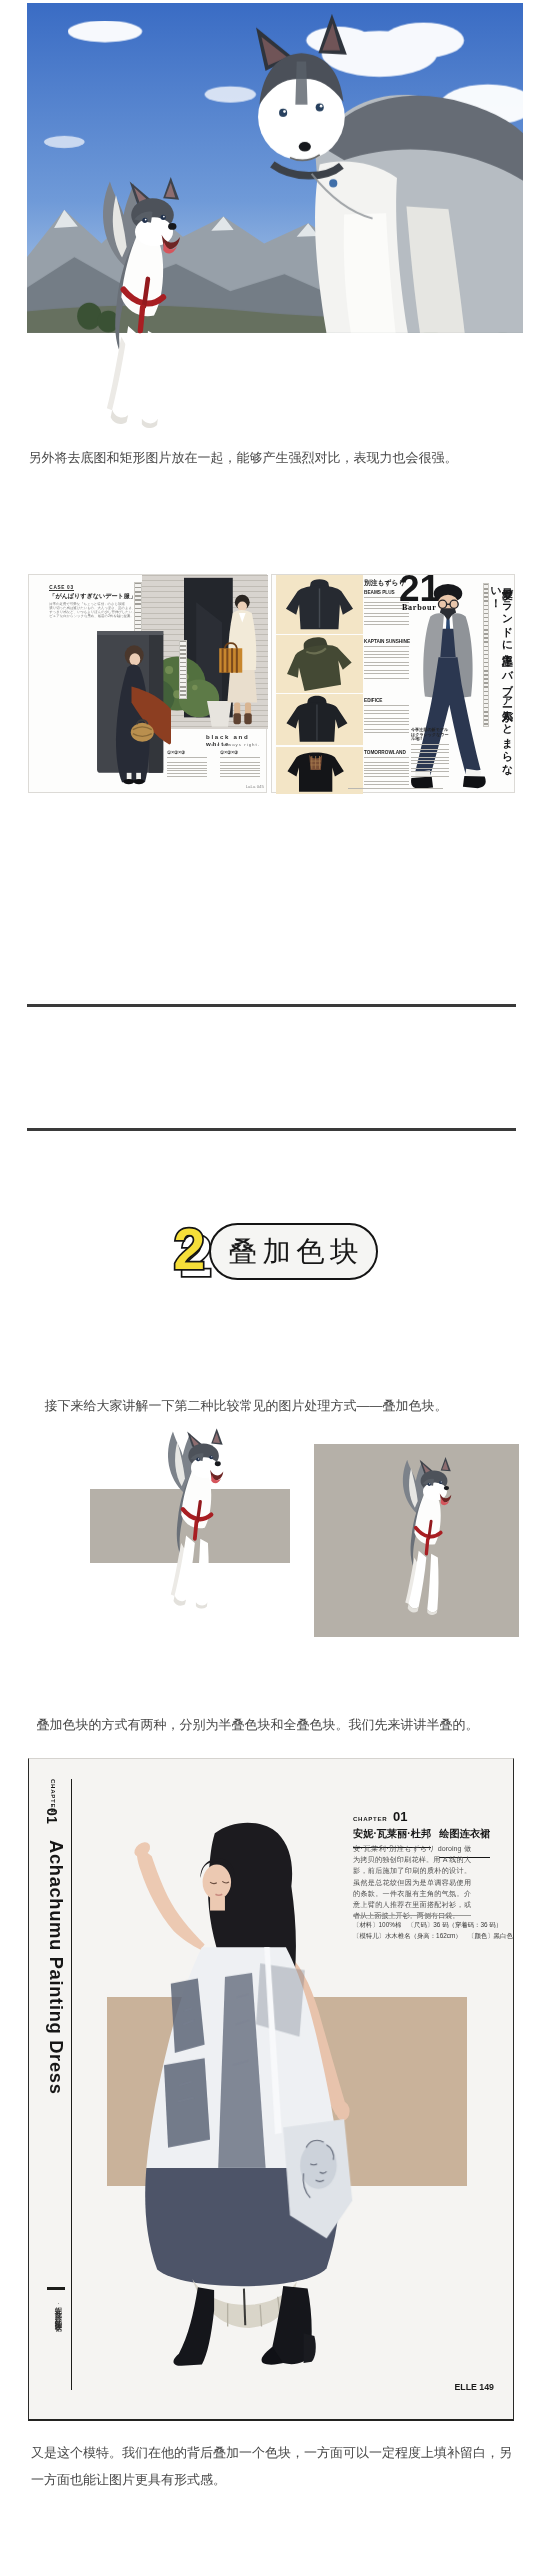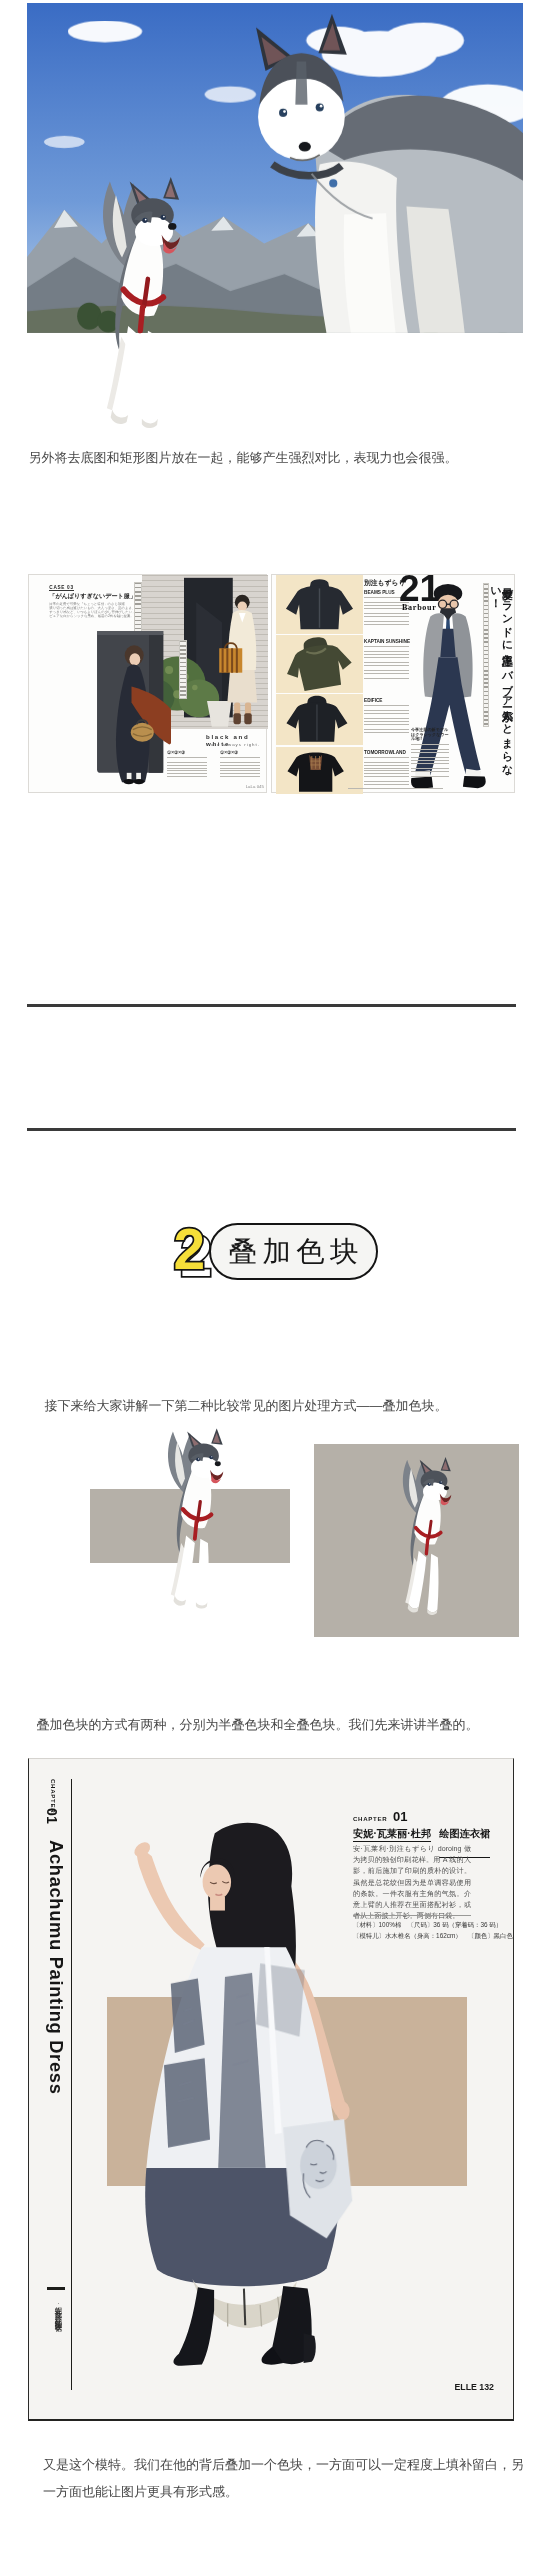--- a/index.html
+++ b/index.html
@@ -389,26 +389,26 @@
         <path d="M250,776 C238,786 230,794 236,800 C244,804 258,802 266,800 Z" fill="#101116"></path>
         <path d="M296,756 L312,760 C316,776 314,792 308,798 L296,800 Z" fill="#1a1b20"></path>
       </svg>
     </div>
 
     <div class="abs" style="left:324px;top:50px">
       <span style="font-size:6.1px;font-weight:bold;letter-spacing:0.7px;color:#151515">CHAPTER</span>
       <span style="font-size:13px;font-weight:bold;color:#151515;margin-left:2.7px">01</span>
     </div>
     <div class="abs" style="left:324px;top:68px;font-size:10.2px;font-weight:bold;color:#161616">
-      <span style="border-bottom:1.4px solid #161616;padding-bottom:2px">安妮·瓦莱丽·杜邦</span>
+      <span style="border-bottom:1.4px solid #161616;padding-bottom:8px">安妮·瓦莱丽·杜邦</span>
       <span style="border-bottom:1.4px solid #161616;padding-bottom:18px;margin-left:5.4px">绘图连衣裙</span>
     </div>
     <p class="abs" style="left:324px;top:85px;width:118px;margin:0;font-size:7.1px;line-height:11.2px;color:#4e4e4e;text-align:justify">安·瓦莱利·別注もずらり doroing 做为拷贝的独创印刷花样。用 A 线的人影，前后施加了印刷的质朴的设计。虽然是总花纹但因为是单调容易使用的条款。一件衣服有主角的气氛。介意上臂的人推荐在里面搭配衬衫，或者从上面披上开衫。两侧有口袋。</p>
     <div class="abs" style="left:324px;top:156px;width:118px;height:0.7px;background:#9a9a98"></div>
     <div class="abs" style="left:324px;top:162px;font-size:6.4px;color:#383838">〔材料〕100%棉　〔尺码〕36 码（穿着码：36 码）</div>
     <div class="abs" style="left:324px;top:173px;font-size:6.4px;color:#383838">〔模特儿〕水木椎名（身高：162cm）　〔颜色〕黑白色</div>
-    <div class="abs" style="right:19px;top:623px;width:88px;text-align:right;font-size:8.8px;font-weight:900;color:#1a1a1a">ELLE 132</div>
-  </div>
-
-  <p class="abs body-text" style="left:27px;top:2435px;width:489px;margin:16px">又是这个模特。我们在他的背后叠加一个色块，一方面可以一定程度上填补留白，另一方面也能让图片更具有形式感。</p>
+    <div class="abs" style="right:19px;top:623px;width:88px;text-align:right;font-size:8.8px;font-weight:900;color:#1a1a1a">ELLE 149</div>
+  </div>
+
+  <p class="abs body-text" style="left:27px;top:2435px;width:489px;margin:4px">又是这个模特。我们在他的背后叠加一个色块，一方面可以一定程度上填补留白，另一方面也能让图片更具有形式感。</p>
 
 </div>
 
 
 </body></html>

